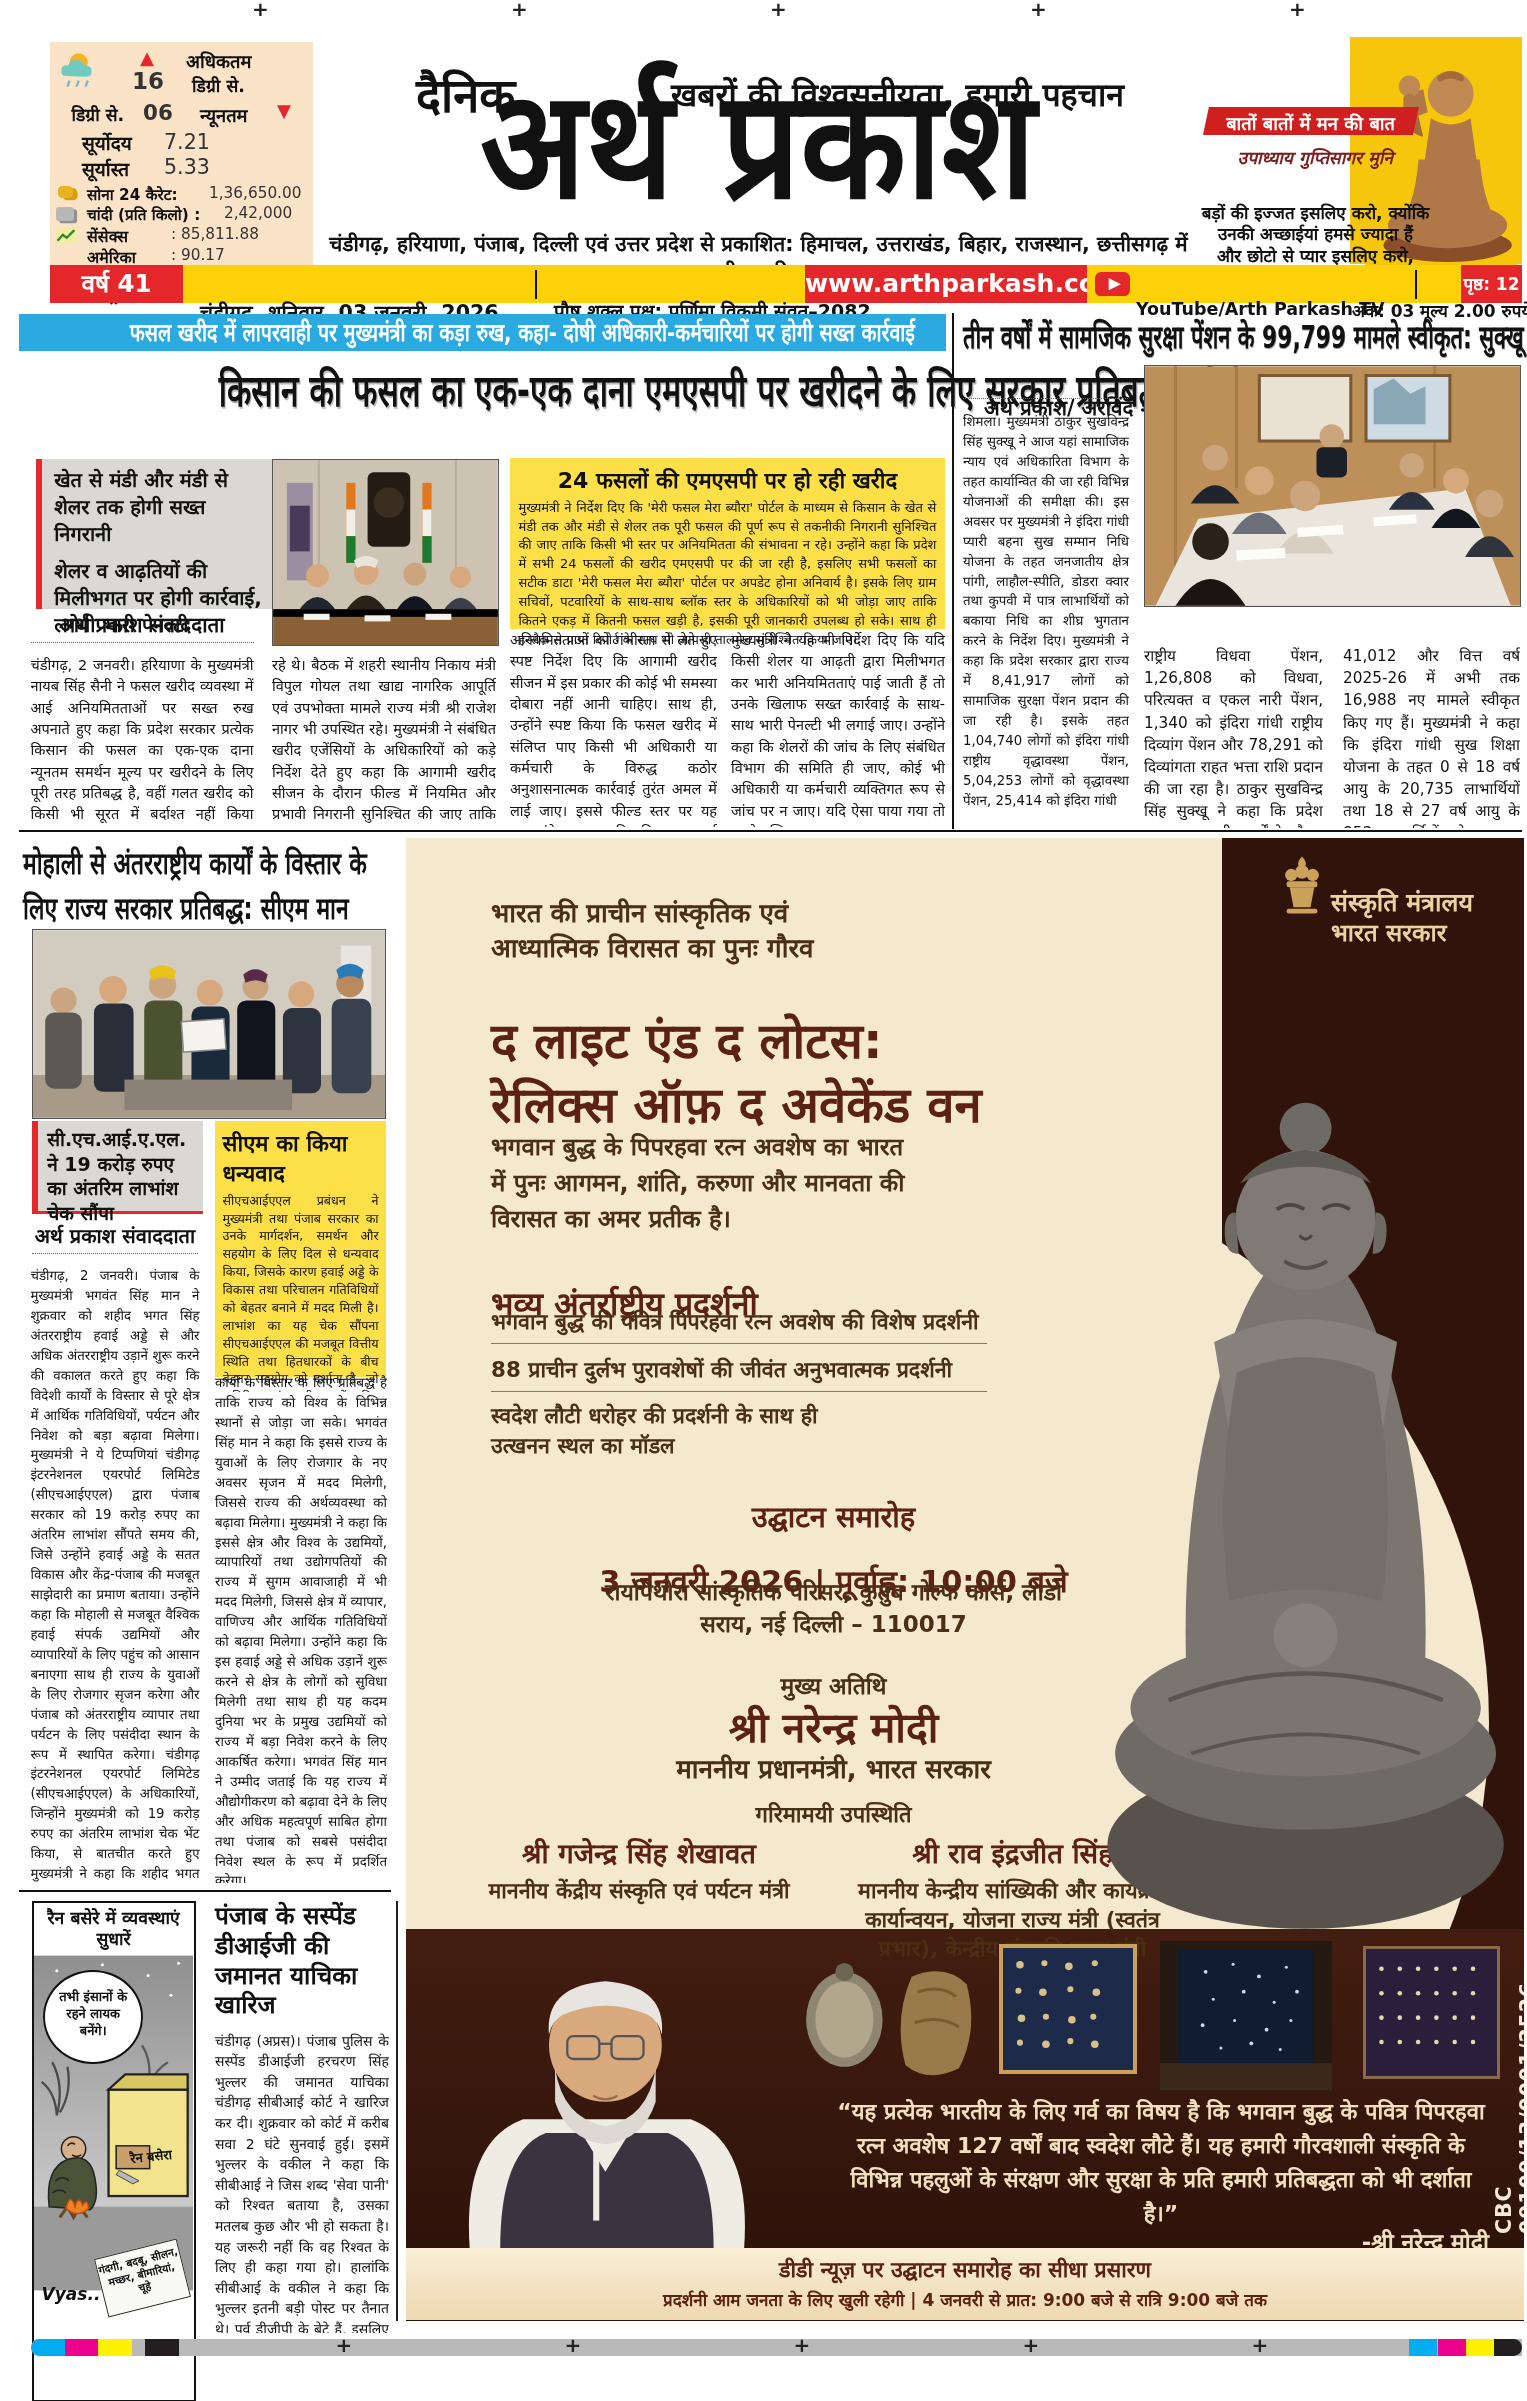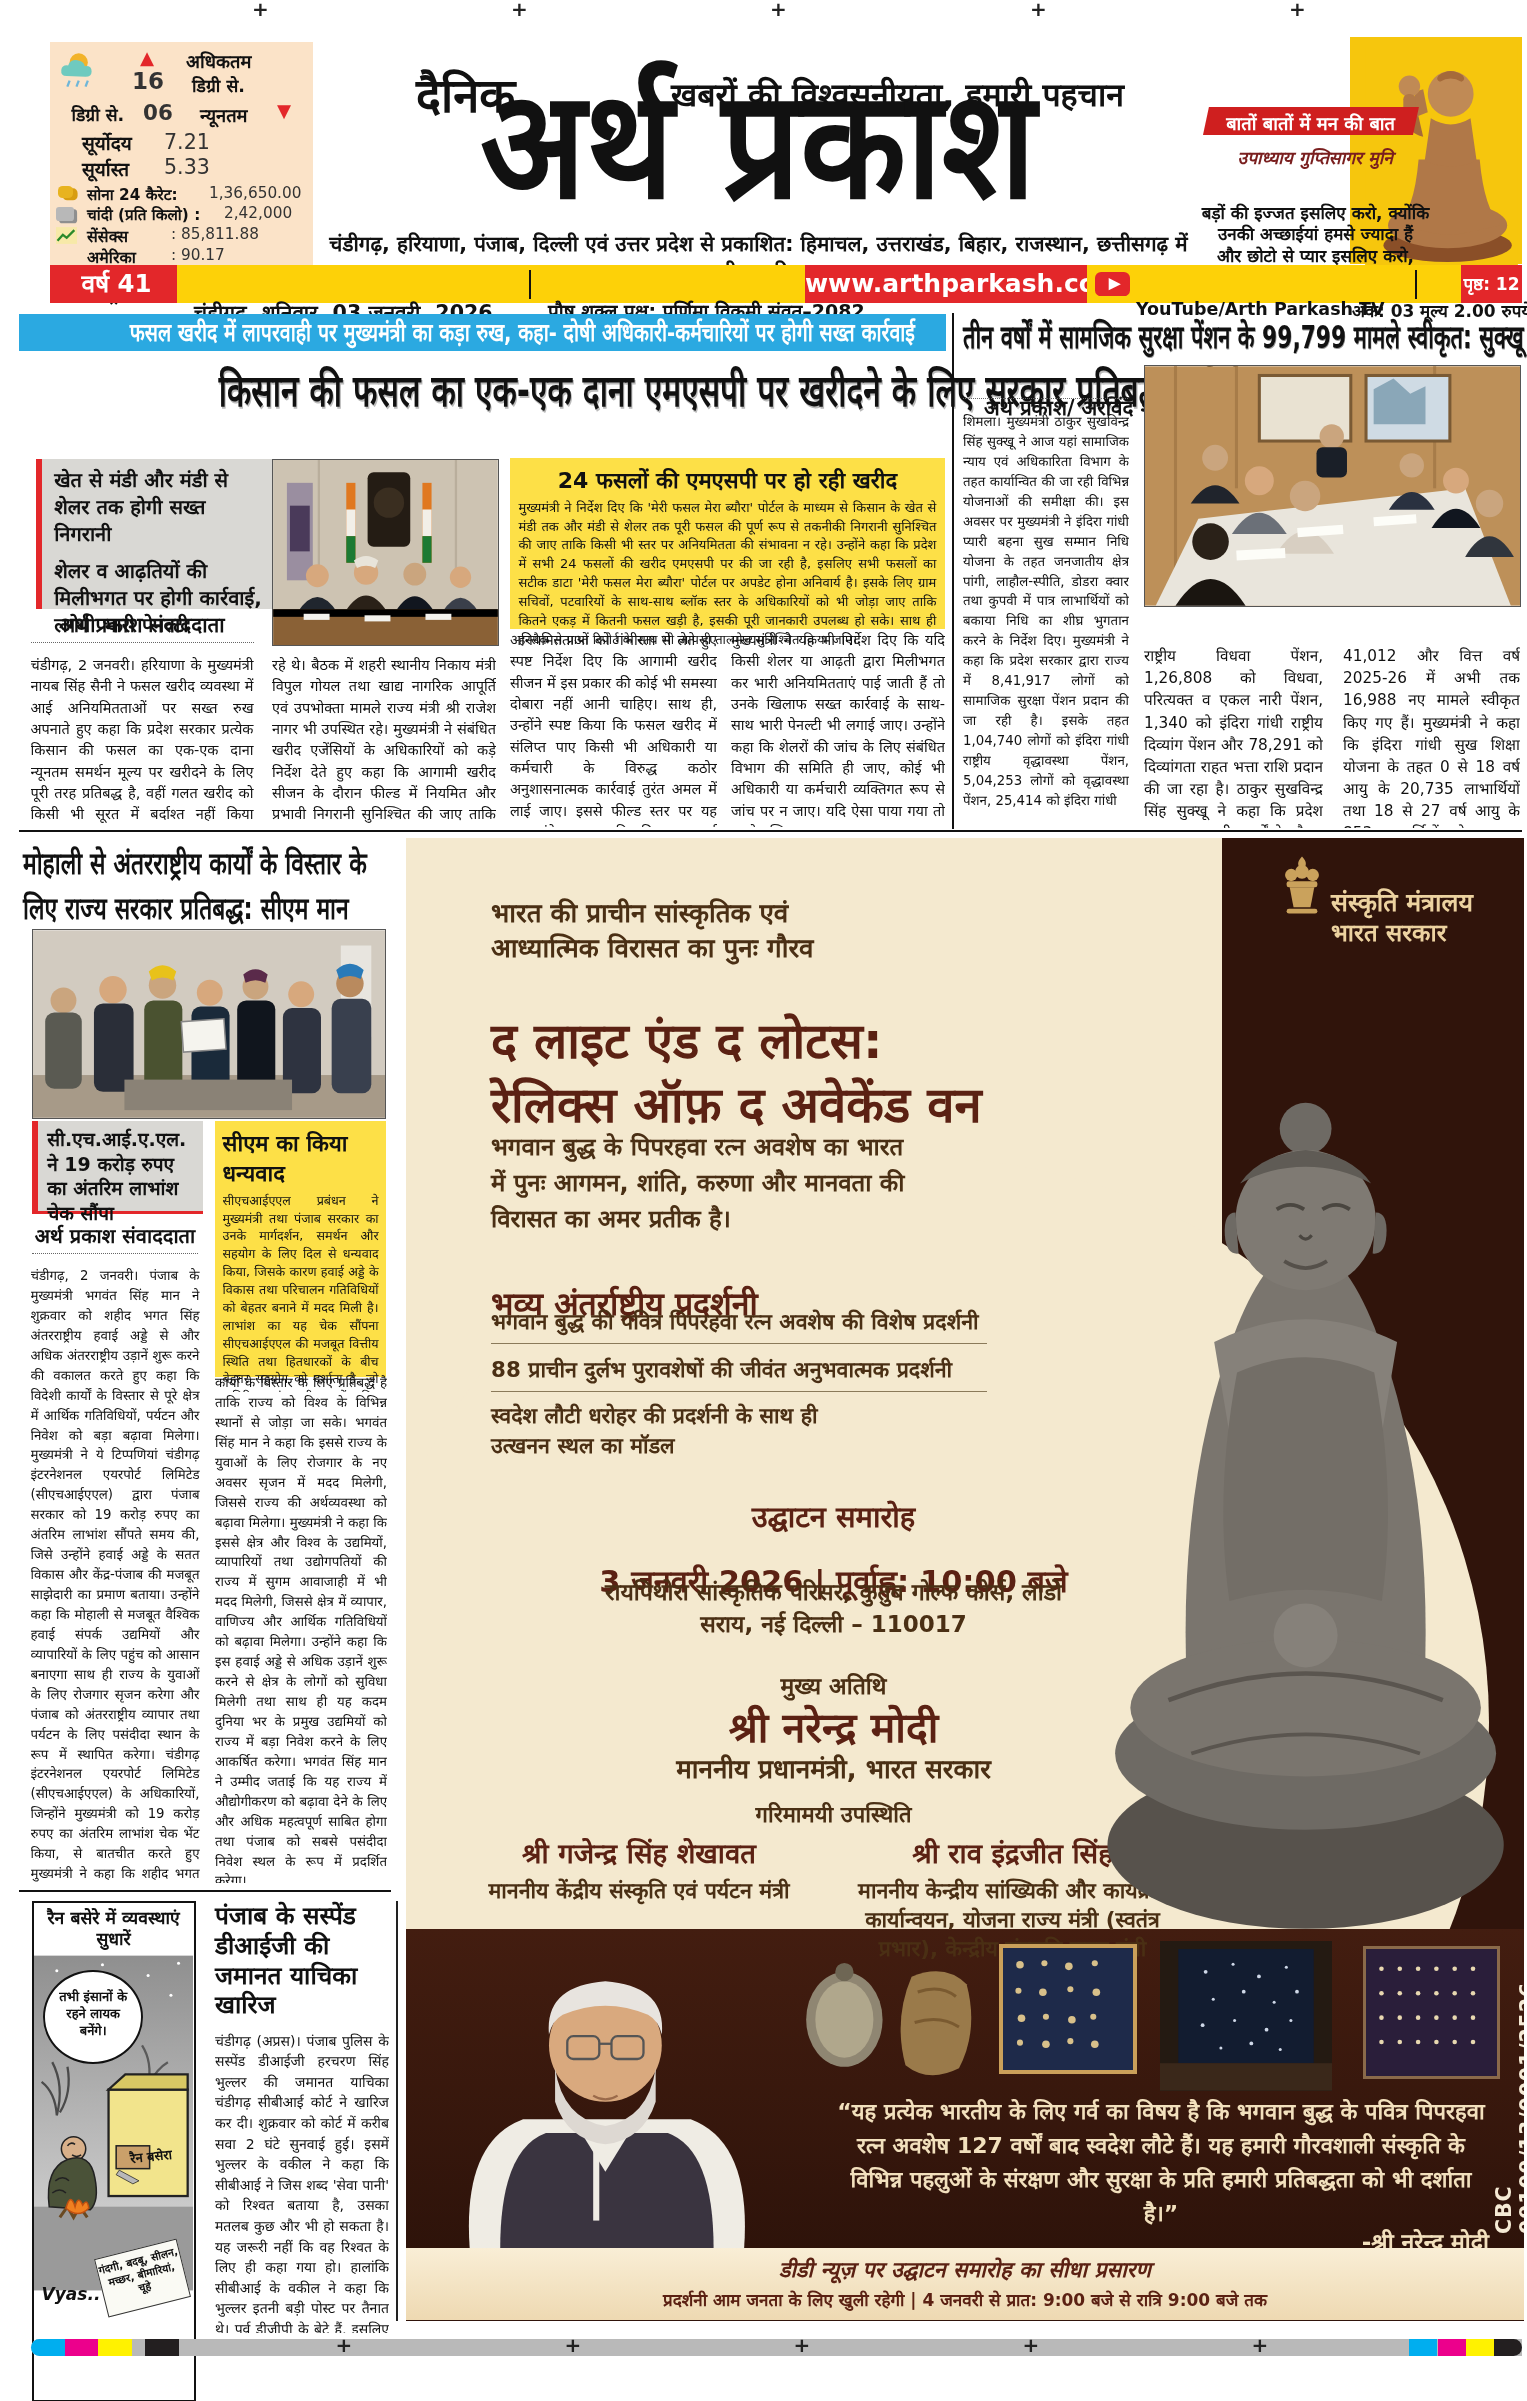--- a/index.html
+++ b/index.html
@@ -120,21 +120,21 @@
     <div class="abs b c" style="left:15.3px;top:108px;width:198px;font-size:17.5px;color:#7a1f1f;font-style:italic;">उपाध्याय गुप्तिसागर मुनि</div>
     <div class="abs b c nw" style="left:0px;top:139px;width:229px;font-size:17px;">बड़ों की इज्जत इसलिए करो, क्योंकि</div>
     <div class="abs b c nw" style="left:0px;top:160px;width:229px;font-size:17px;">उनकी अच्छाईयां हमसे  ज्यादा हैं</div>
     <div class="abs b c nw" style="left:0px;top:182px;width:229px;font-size:17px;">और छोटो से प्यार इसलिए करो,</div>
     <div class="abs b c nw" style="left:0px;top:203px;width:229px;font-size:17px;">क्योंकि उनके गुनाह हमसे कम हैं।</div>
   </div>
 
   <div class="abs redseg c" style="left:50px;top:265px;width:133px;height:38px;">
     <span class="b" style="font-size:24.4px;line-height:38px;">वर्ष 41</span>
   </div>
-  <div class="abs yelseg" style="left:177px;top:265px;width:693px;height:38px;padding-left:12px;">
+  <div class="abs yelseg" style="left:183px;top:265px;width:693px;height:38px;padding-left:12px;">
     <span class="abs b nw" style="left:17px;top:7.6px;font-size:20.6px;">चंडीगढ़, शनिवार, 03 जनवरी, 2026</span>
     <span class="abs" style="left:352px;top:4.6px;width:1.5px;height:29px;background:#111;"></span>
     <span class="abs b nw" style="left:371px;top:7.6px;font-size:19px;">पौष शुक्ल पक्ष: पूर्णिमा विक्रमी संवत–2082</span>
   </div>
   <div class="abs redseg c" style="left:805px;top:265px;width:282px;height:38px;">
     <span class="b" style="font-size:25px;line-height:38px;">www.arthparkash.com</span>
   </div>
   <div class="abs yelseg" style="left:1087px;top:265px;width:374px;height:38px;">
     <span class="abs" style="left:7.6px;top:6.9px;">
       <svg width="35" height="24.4" viewBox="0 0 46 32">
@@ -524,21 +524,21 @@
         <path d="M222 196 q16 10 32 0" stroke="#9a6a4a" stroke-width="3" fill="none"></path>
       </svg>
     </div>
 
     <div class="abs quote c" style="left:427px;top:1257px;width:656px;font-size:22px;line-height:1.55;font-weight:bold;">“यह प्रत्येक भारतीय के लिए गर्व का विषय है कि भगवान बुद्ध के पवित्र पिपरहवा रत्न अवशेष 127 वर्षों बाद स्वदेश लौटे हैं। यह हमारी गौरवशाली संस्कृति के विभिन्न पहलुओं के संरक्षण और सुरक्षा के प्रति हमारी प्रतिबद्धता को भी दर्शाता है।”</div>
     <div class="abs quote b" style="left:854px;top:1387px;width:229px;text-align:right;font-size:23px;">-श्री नरेन्द्र मोदी</div>
 
     <div class="abs b" style="left:1086px;top:1091px;height:305px;writing-mode:vertical-rl;transform:rotate(180deg);font-size:20.6px;color:#f5ead5;letter-spacing:0.8px;">CBC 09109/13/0001/2526</div>
 
     <div class="abs" style="left:0;top:1410px;width:1118px;height:72px;background:linear-gradient(180deg,#f9eed6,#eed9b2);">
-      <div class="b c adhead" style="font-size:21.4px;margin-top:6.1px;font-style:italic;">डीडी न्यूज़ पर उद्घाटन समारोह का सीधा प्रसारण</div>
+      <div class="b c adhead" style="font-size:21.4px;margin-top:6.1px;">डीडी न्यूज़ पर उद्घाटन समारोह का सीधा प्रसारण</div>
       <div class="b c adhead" style="font-size:17px;margin-top:4.6px;">प्रदर्शनी आम जनता के लिए खुली रहेगी | 4 जनवरी से प्रात: 9:00 बजे से रात्रि 9:00 बजे तक</div>
     </div>
   </div>
 
   <div class="abs" style="left:30.5px;top:2339px;width:1491px;height:17px;">
     <div class="abs regbar" style="left:0;top:0;width:1491px;height:17px;border-radius:8.4px 0 0 8.4px;"></div>
     <div class="abs" style="left:0;top:0;width:34px;height:17px;background:#00aeef;border-radius:8.4px 0 0 8.4px;"></div>
     <div class="abs" style="left:34px;top:0;width:34px;height:17px;background:#ec008c;"></div>
     <div class="abs" style="left:67px;top:0;width:34px;height:17px;background:#fff200;"></div>
     <div class="abs" style="left:114px;top:0;width:34px;height:17px;background:#231f20;"></div>

